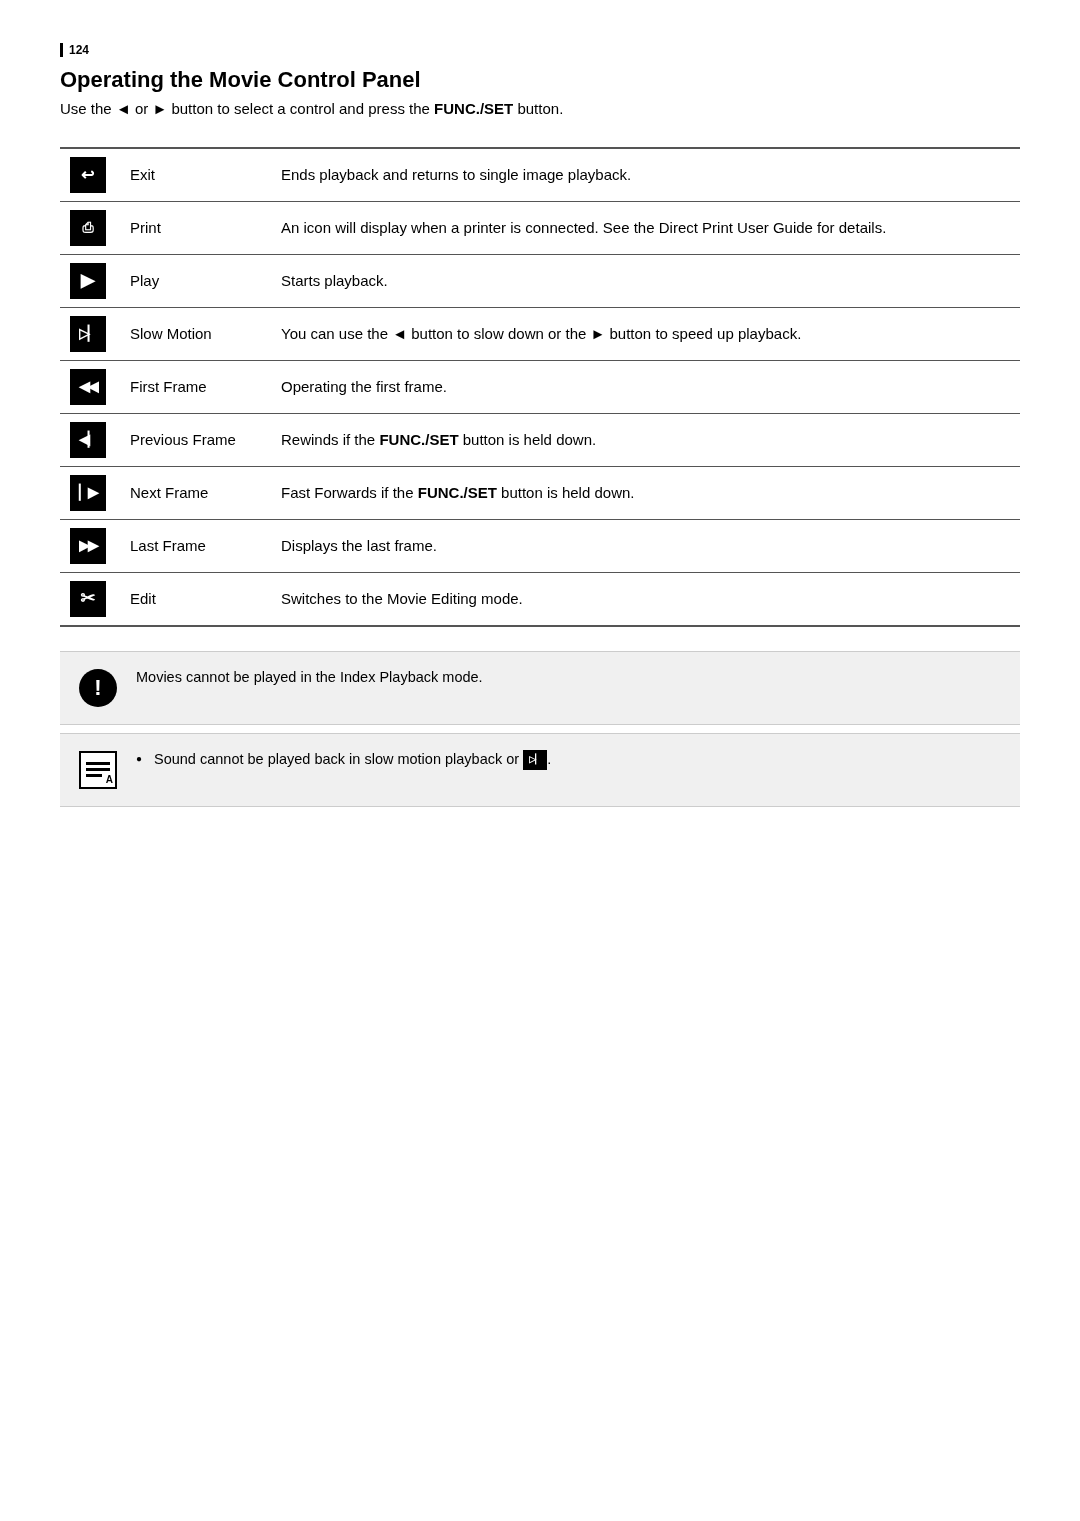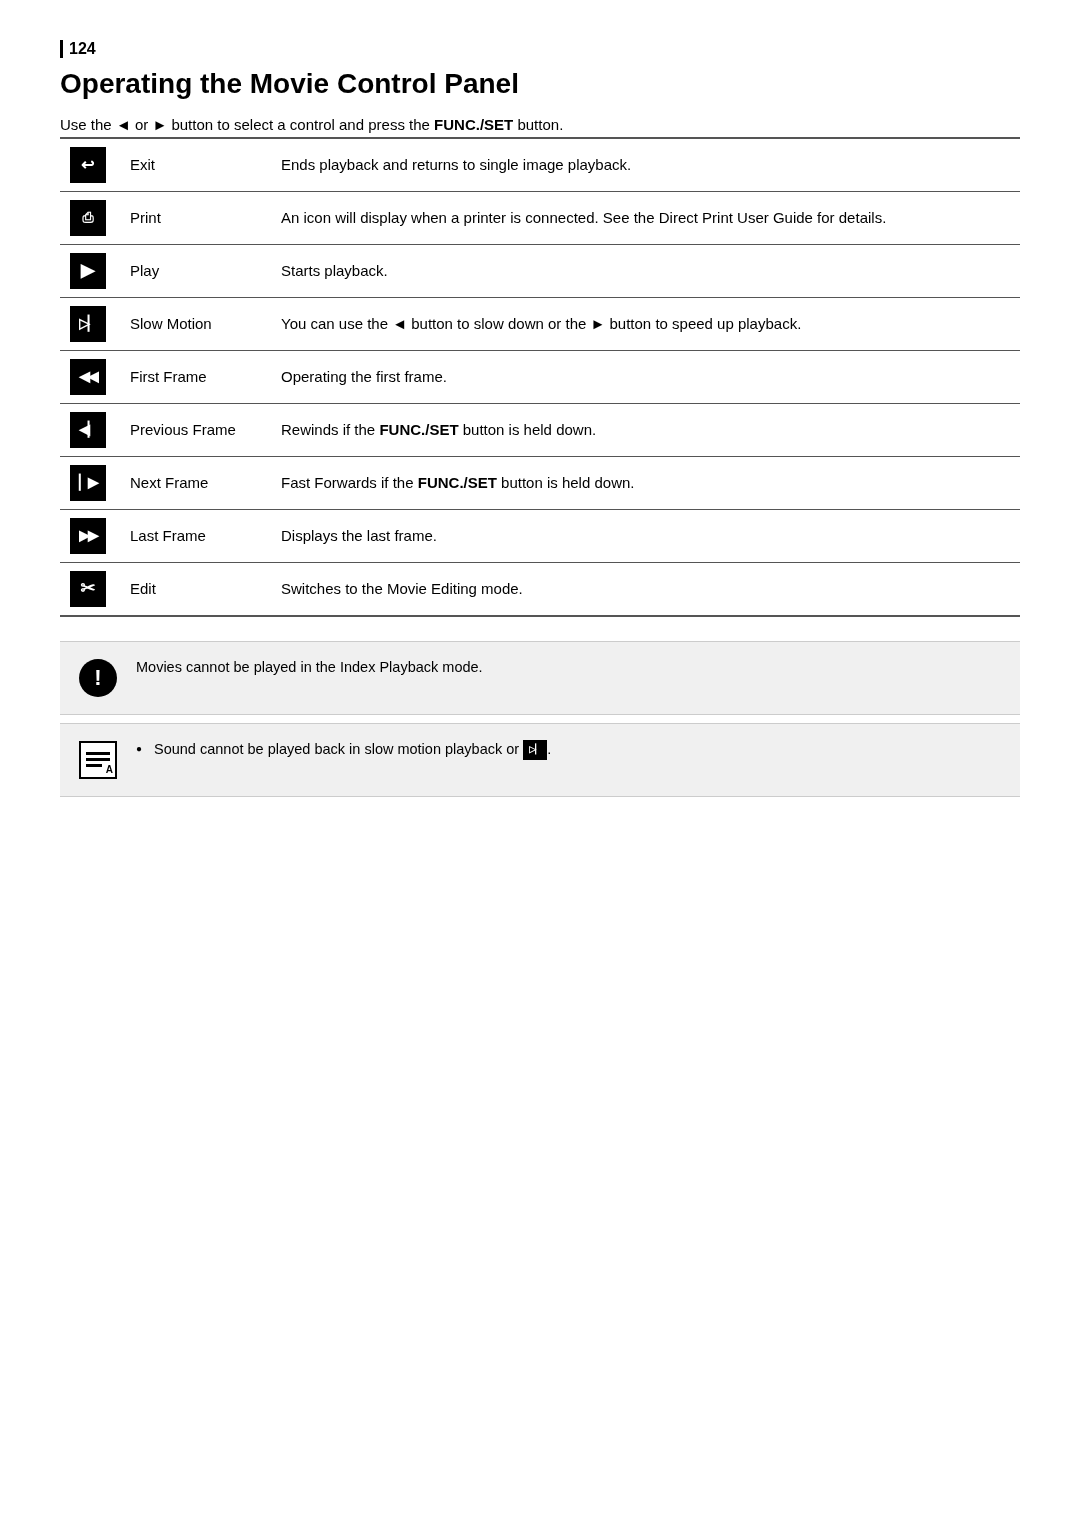--- a/index.html
+++ b/index.html
@@ -8,37 +8,37 @@
       background: #fff;
       font-family: Arial, Helvetica, sans-serif;
       font-size: 15px;
       color: #000;
       width: 1080px;
       min-height: 1521px;
       padding: 40px 60px;
     }
 
     .page-number {
-      font-size: 16px;
+      font-size: 12px;
       font-weight: bold;
       border-left: 3px solid #000;
       padding-left: 6px;
       margin-bottom: 10px;
       display: inline-block;
     }
 
     .section-title {
-      font-size: 28px;
-      font-weight: bold;
-      margin-bottom: 14px;
+      font-size: 22px;
+      font-weight: bold;
+      margin-bottom: 5px;
     }
 
     .intro-text {
       font-size: 15px;
-      margin-bottom: 0;
+      margin-bottom: 26px;
       line-height: 1.5;
     }
 
     .intro-text .bold { font-weight: bold; }
 
     table {
       width: 100%;
       border-collapse: collapse;
       margin-bottom: 24px;
     }

